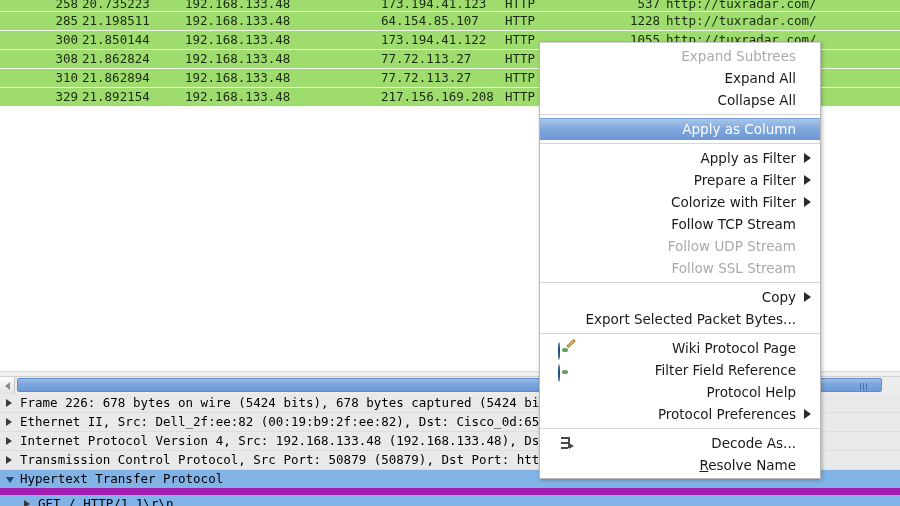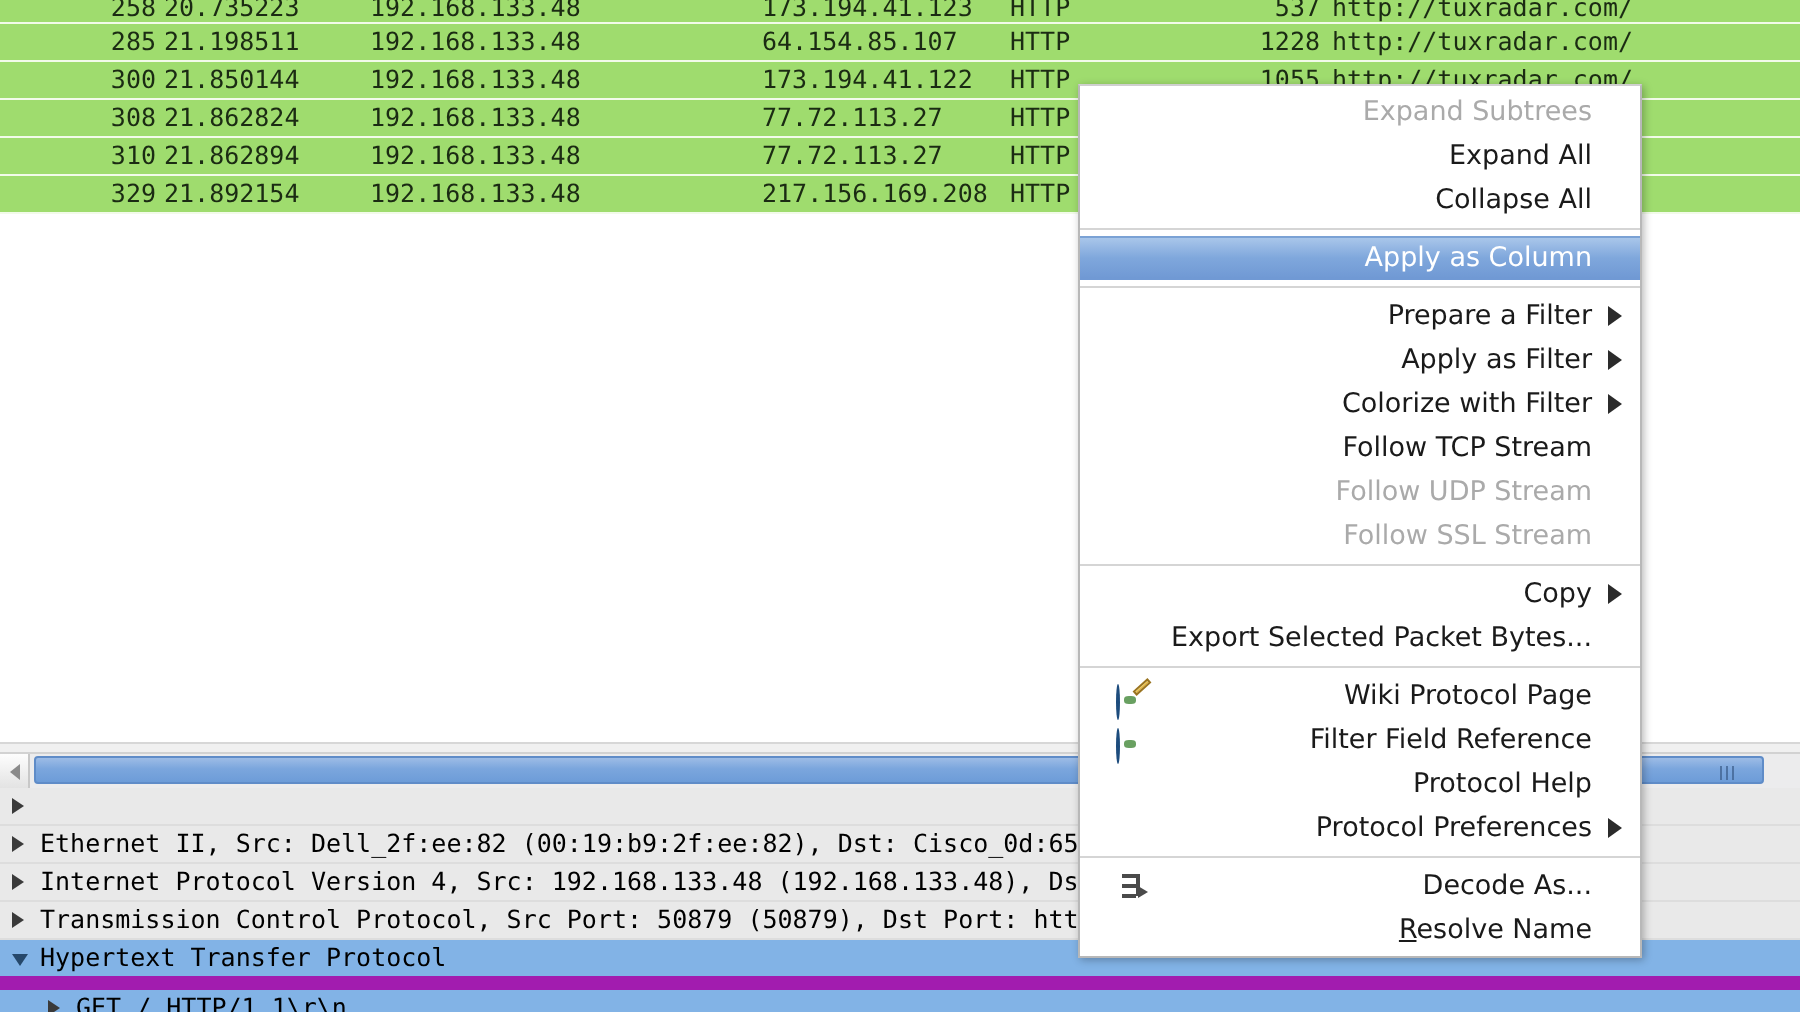--- a/index.html
+++ b/index.html
@@ -350,20 +350,21 @@
   </div>
   <div class="sb-thumb">
     <div class="sb-grip"></div>
   </div>
 </div>
 
 <div id="packet-detail">
 
   <div class="det-row indent0">
     <span class="twisty closed"></span>
+    <span class="lbl">Frame 226: 678 bytes on wire (5424 bits), 678 bytes captured (5424 bi</span>
   </div>
 
   <div class="det-row indent0">
     <span class="twisty closed"></span>
     <span class="lbl">Ethernet II, Src: Dell_2f:ee:82 (00:19:b9:2f:ee:82), Dst: Cisco_0d:65</span>
   </div>
 
   <div class="det-row indent0">
     <span class="twisty closed"></span>
     <span class="lbl">Internet Protocol Version 4, Src: 192.168.133.48 (192.168.133.48), Ds</span>
@@ -400,25 +401,25 @@
 
   <div class="sep"></div>
 
   <div class="mi highlight">
     <span>Apply as Column</span>
   </div>
 
   <div class="sep"></div>
 
   <div class="mi">
+    <span>Apply as Filter</span>
+    <span class="arrow-right"></span>
+  </div>
+  <div class="mi">
     <span>Prepare a Filter</span>
-    <span class="arrow-right"></span>
-  </div>
-  <div class="mi">
-    <span>Apply as Filter</span>
     <span class="arrow-right"></span>
   </div>
   <div class="mi">
     <span>Colorize with Filter</span>
     <span class="arrow-right"></span>
   </div>
   <div class="mi">
     <span>Follow TCP Stream</span>
   </div>
   <div class="mi disabled">

